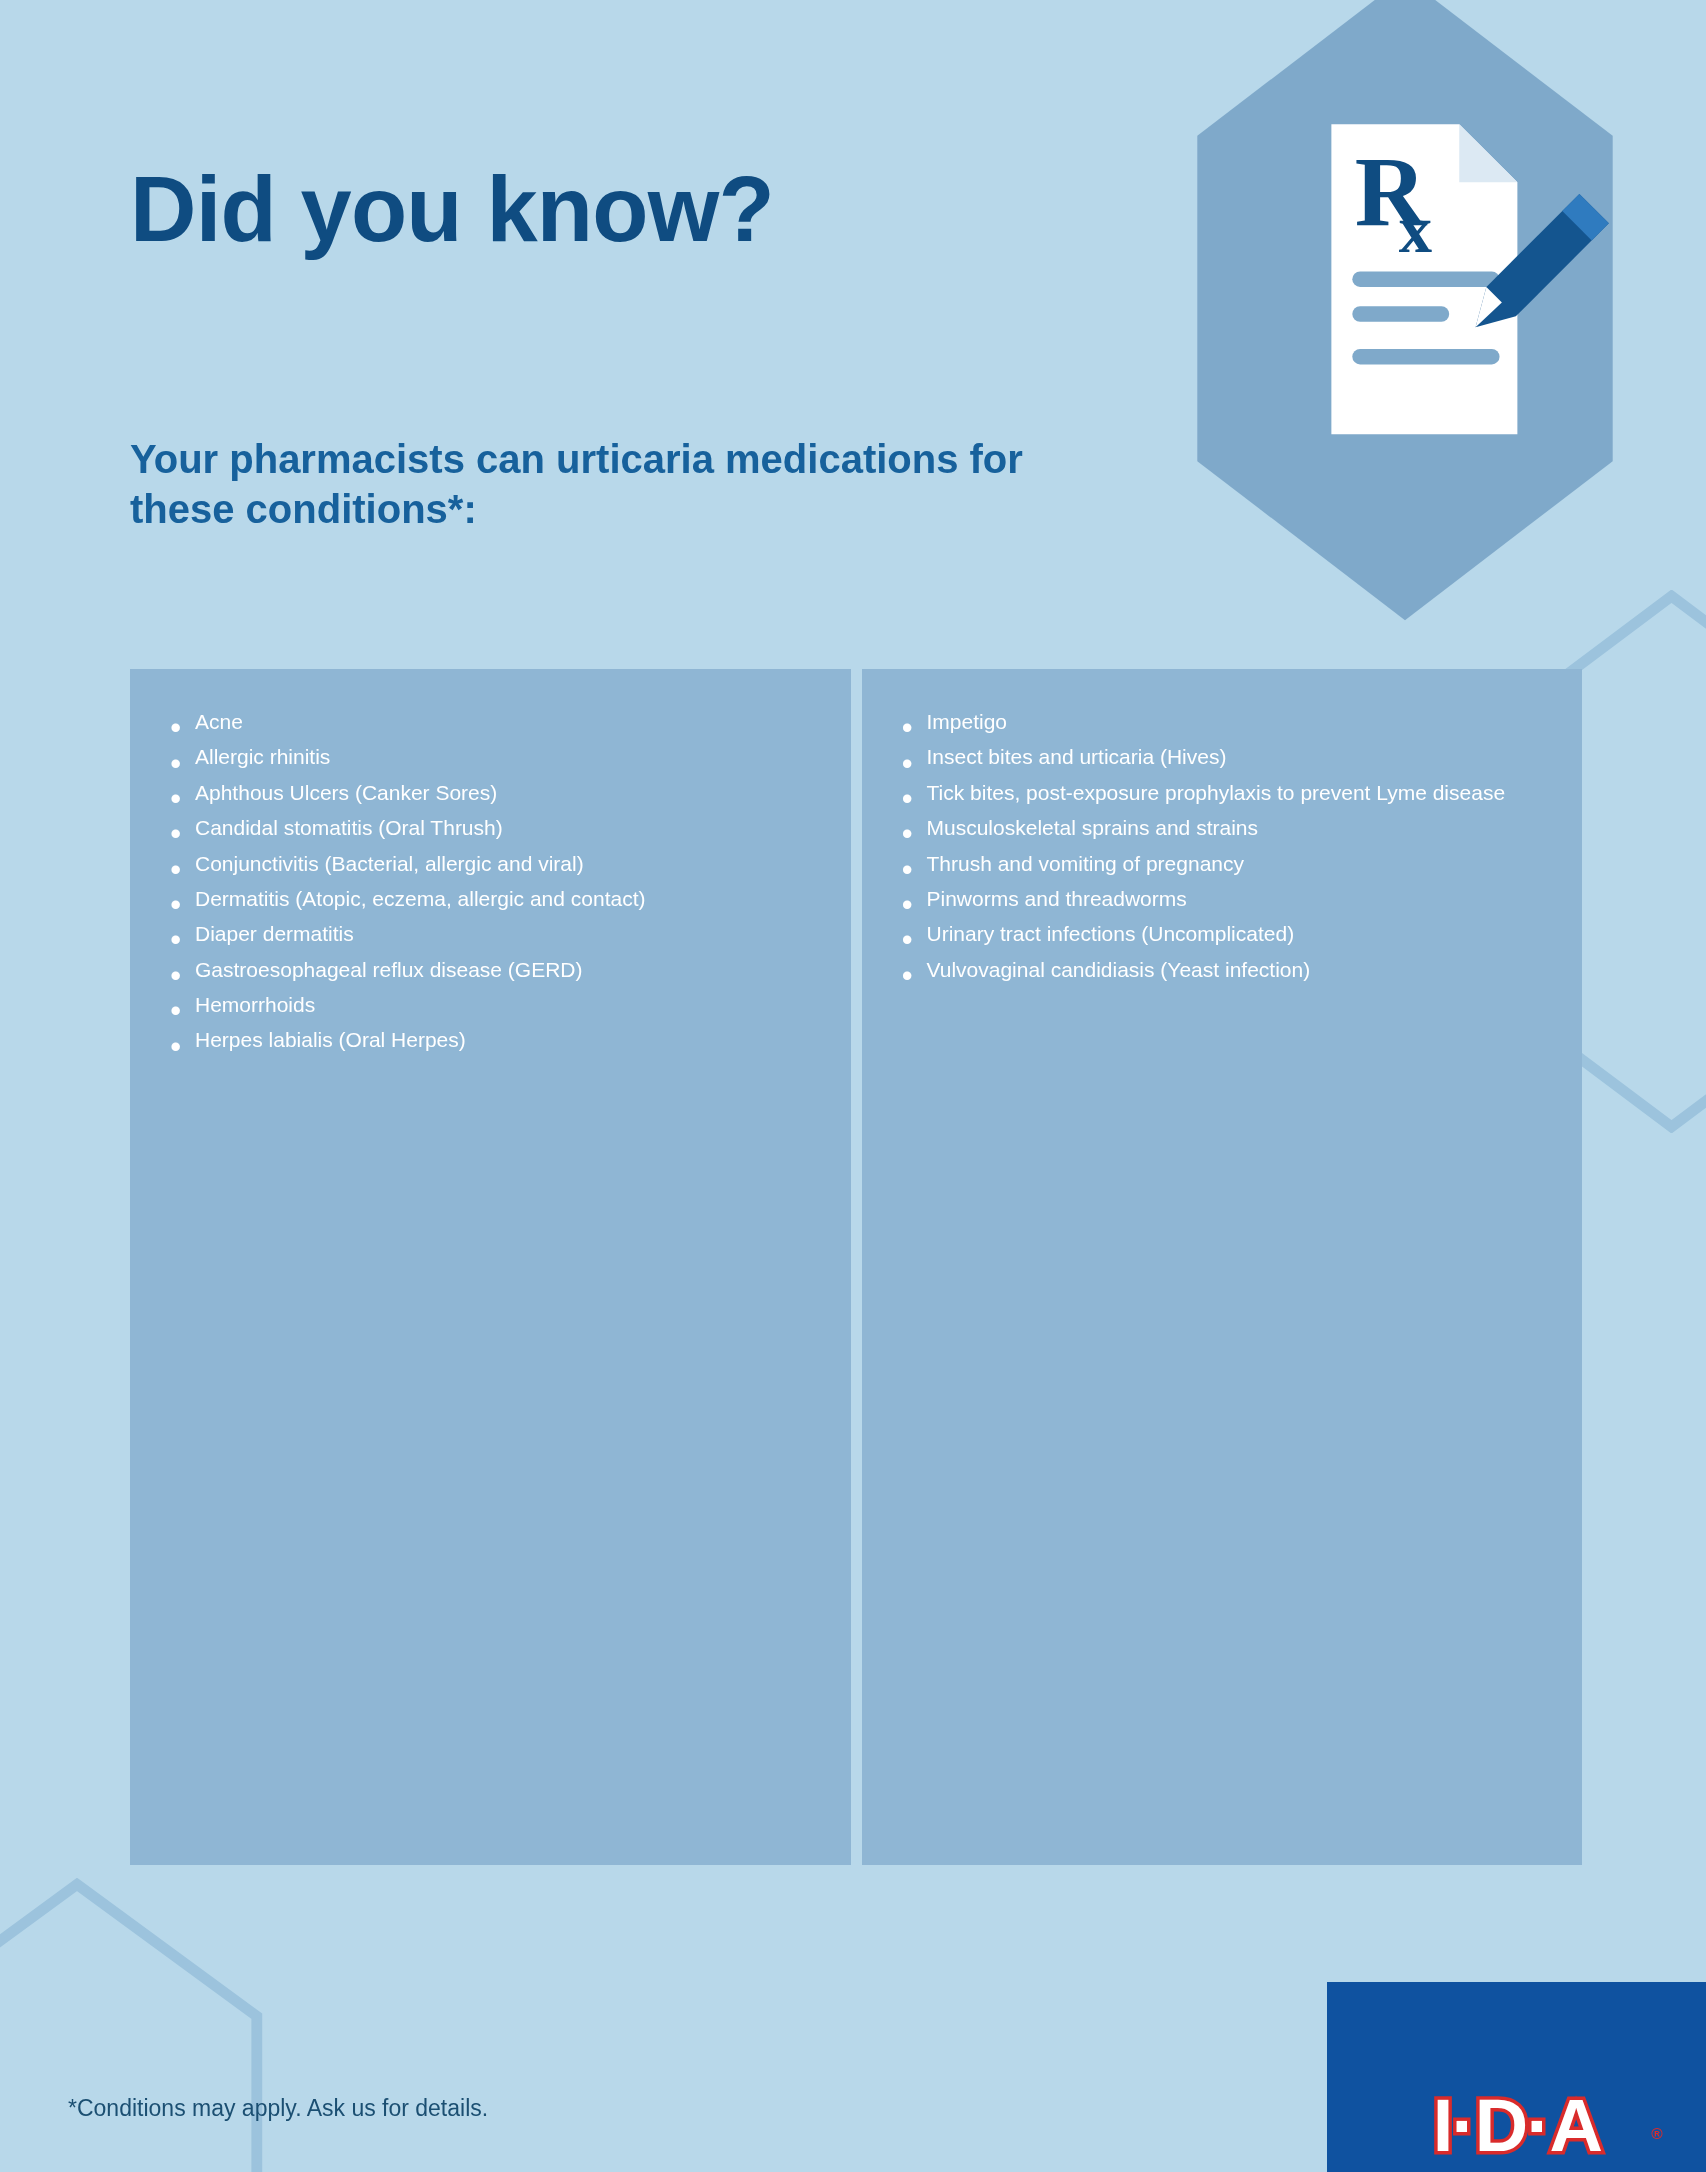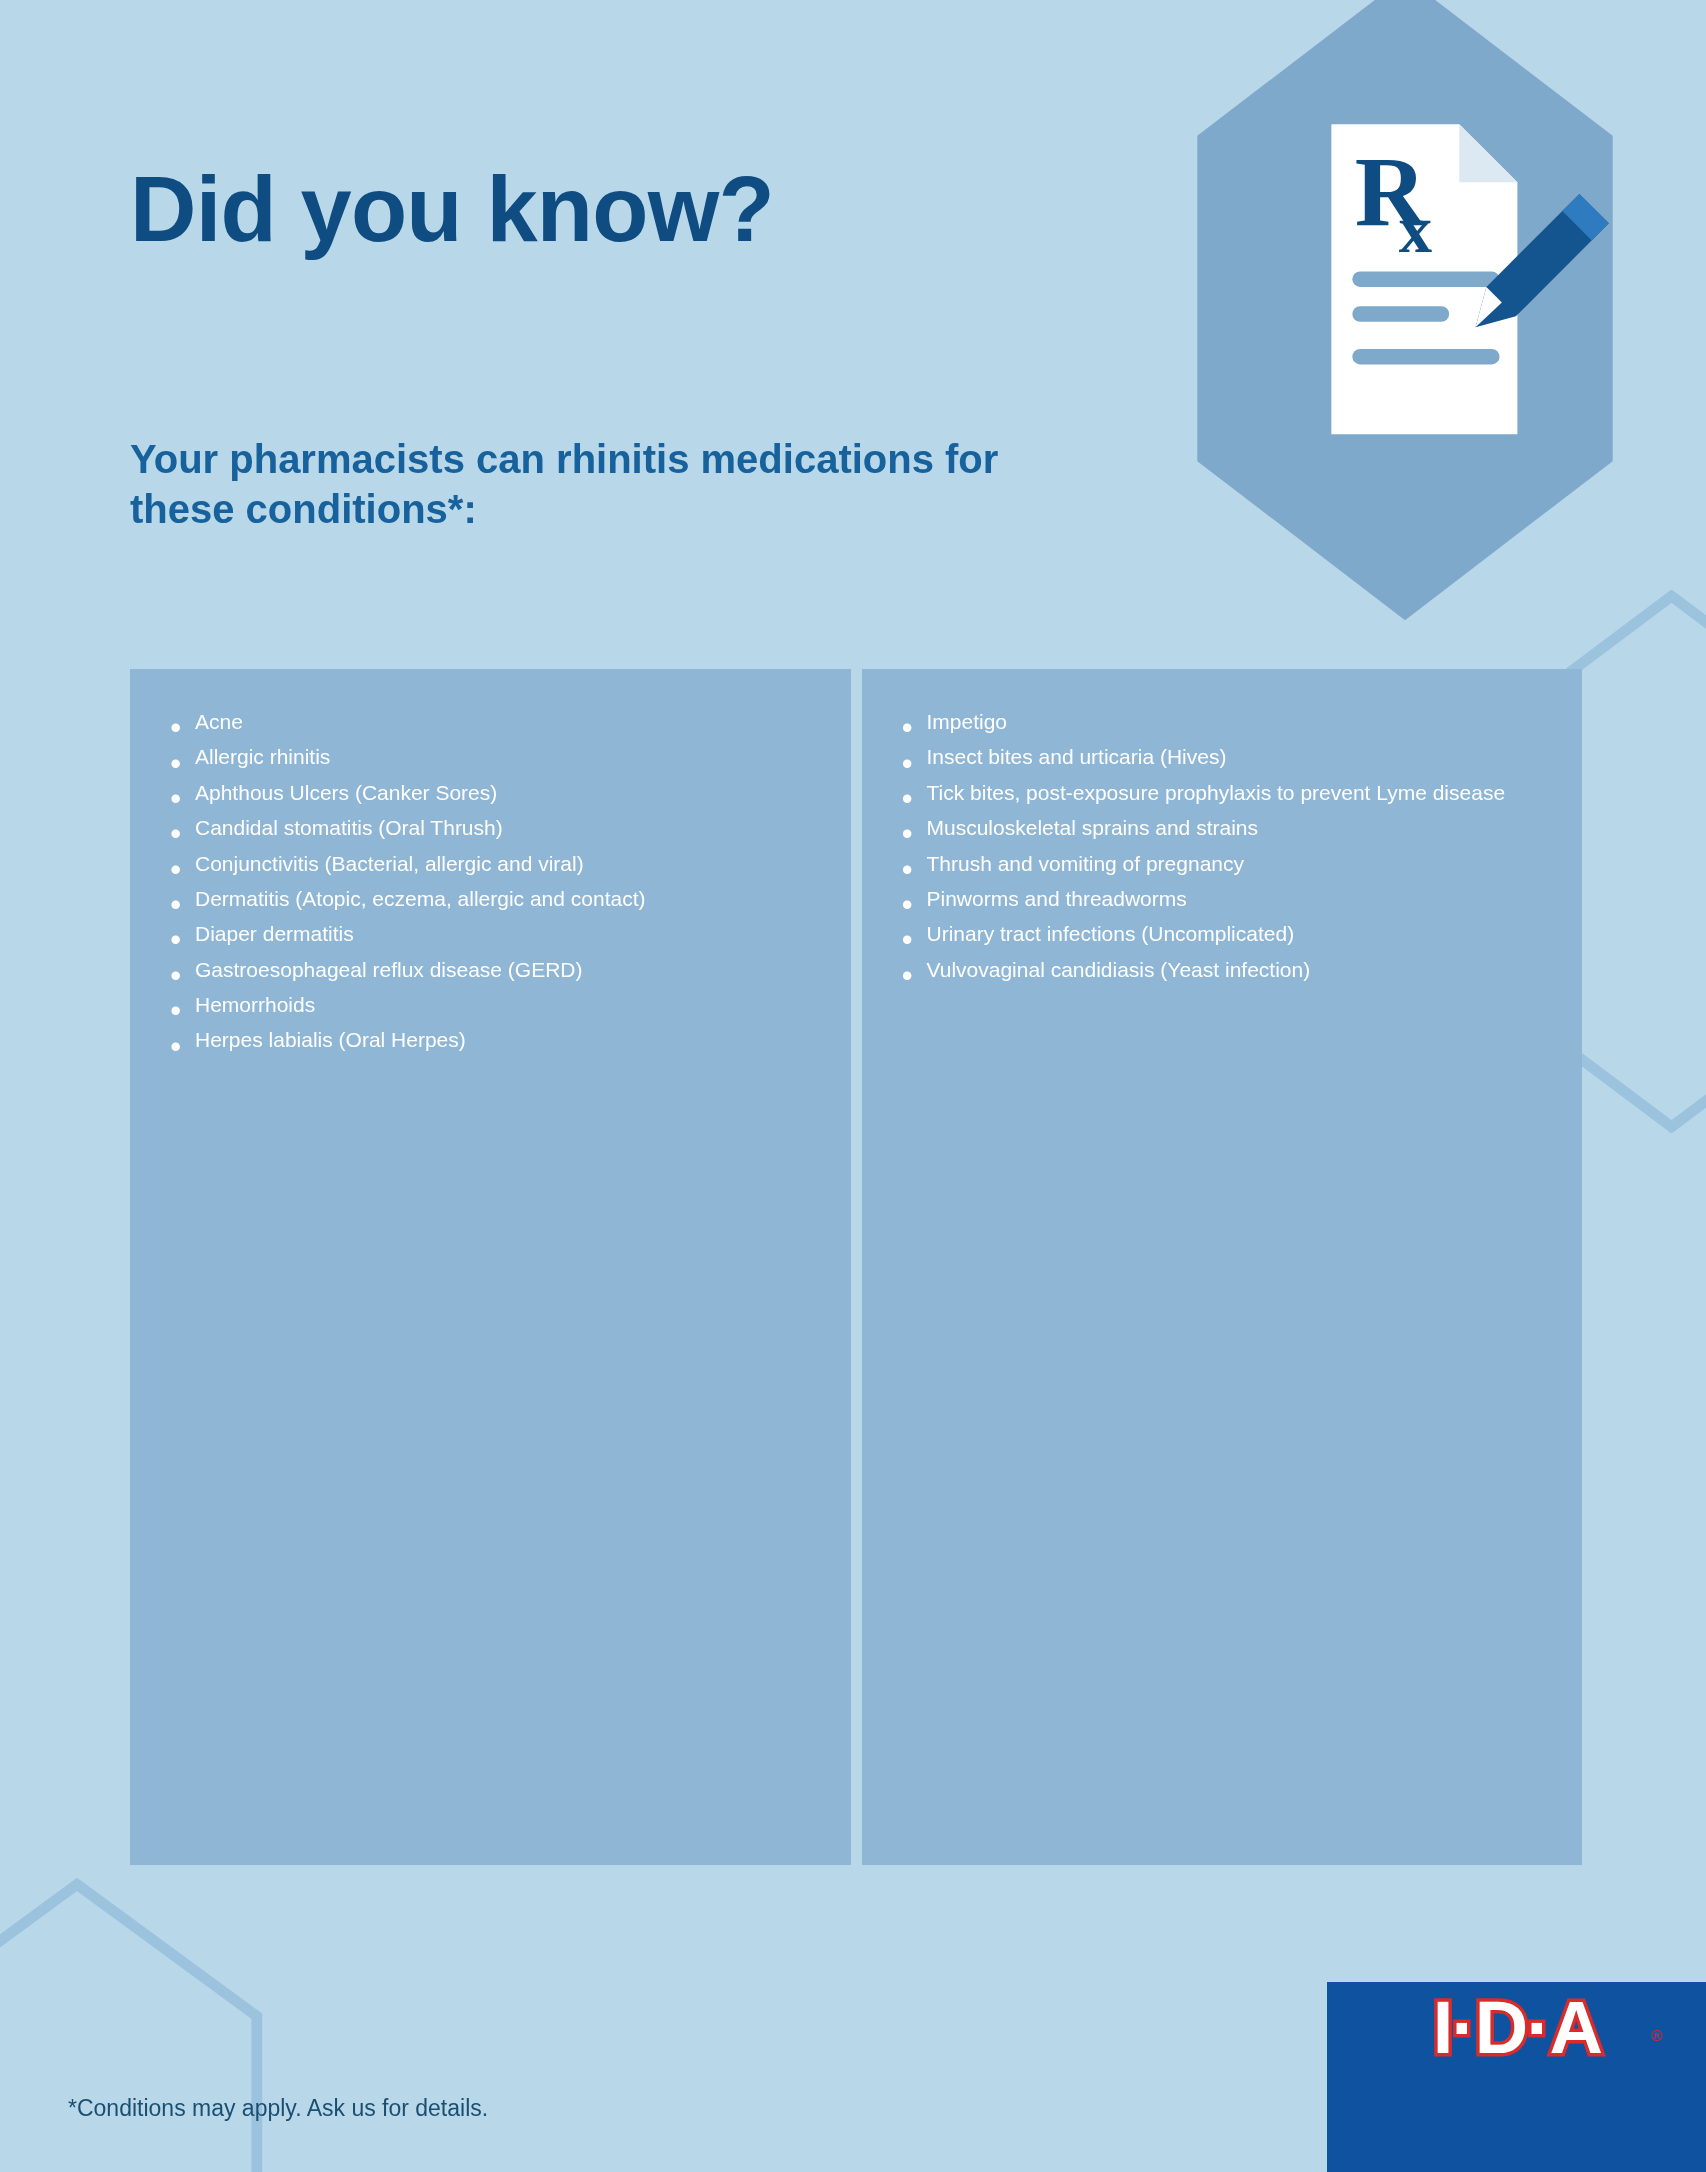--- a/index.html
+++ b/index.html
@@ -111,21 +111,21 @@
 
   
   .logo-box {
     position: absolute;
     right: 0;
     bottom: 0;
     width: 380px;
     height: 190px;
     background: #0f52a0;
     display: flex;
-    align-items: flex-start;
+    align-items: flex-end;
     justify-content: center;
   }
   .logo-inner {
     position: relative;
     width: 279px;
     height: 92px;
   }
   .logo-text {
     font-family: "Liberation Sans", sans-serif;
     font-weight: bold;
@@ -173,21 +173,21 @@
 
   <g>
     <path d="M505 290 l38 38 -120 120 -52 14 14 -52 z" fill="#14558f"></path>
     <path d="M505 290 l38 38 -22 22 -38 -38 z" fill="#2f7bbf"></path>
     <path d="M371 462 l14 -52 20 20 z" fill="#ffffff"></path>
   </g>
 </svg>
 
 <div class="headline">Did you know?</div>
 
-<div class="subhead">Your pharmacists can rhinitis medications for these conditions*:</div>
+<div class="subhead">Your pharmacists can urticaria medications for these conditions*:</div>
 
 <div class="panels">
   <div class="panel">
     <ul>
       <li>Acne</li>
       <li>Allergic rhinitis</li>
       <li>Aphthous Ulcers (Canker Sores)</li>
       <li>Candidal stomatitis (Oral Thrush)</li>
       <li>Conjunctivitis (Bacterial, allergic and viral)</li>
       <li>Dermatitis (Atopic, eczema, allergic and contact)</li>

